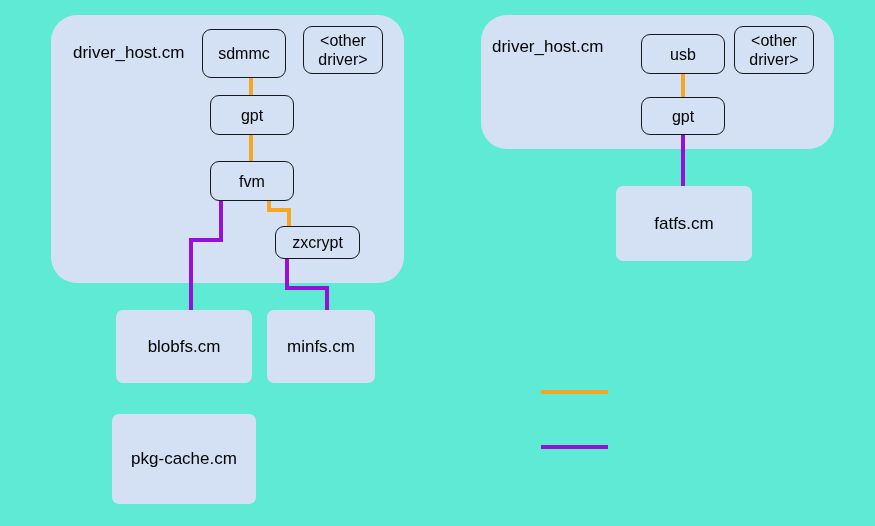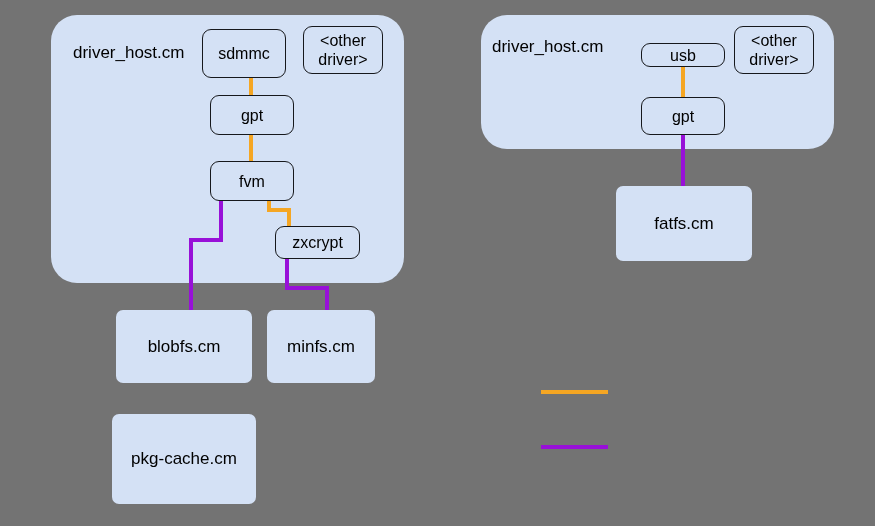--- a/index.html
+++ b/index.html
@@ -4,21 +4,21 @@
 <style>
   html, body {
     margin: 0;
     padding: 0;
     background: #000000;
   }
   #canvas {
     position: relative;
     width: 875px;
     height: 526px;
-    background: #737373;
+    background: #5eead4;
     overflow: hidden;
     font-family: "Liberation Sans", sans-serif;
   }
   
   .group {
     position: absolute;
     background: #d4e1f5;
     border-radius: 26px;
     box-sizing: border-box;
   }
@@ -139,21 +139,21 @@
   </div>
 
   <div class="group" style="left:481px; top:15px; width:353px; height:134px;"></div>
 
   <div class="group-label" style="left:492px; top:37px;">driver_host.cm</div>
 
   <div class="seg" style="left:681px; top:67px; width:4px; height:33px; background:#f5a623;"></div>
 
   <div class="seg" style="left:681px; top:132px; width:4px; height:58px; background:#9810d8;"></div>
 
-  <div class="node" style="left:641px; top:43px; width:84px; height:24px;">
+  <div class="node" style="left:641px; top:34px; width:84px; height:40px;">
     <span>usb</span>
   </div>
 
   <div class="node" style="left:734px; top:26px; width:80px; height:48px;">
     <span>&lt;other driver&gt;</span>
   </div>
 
   <div class="node" style="left:641px; top:97px; width:84px; height:38px;">
     <span>gpt</span>
   </div>

